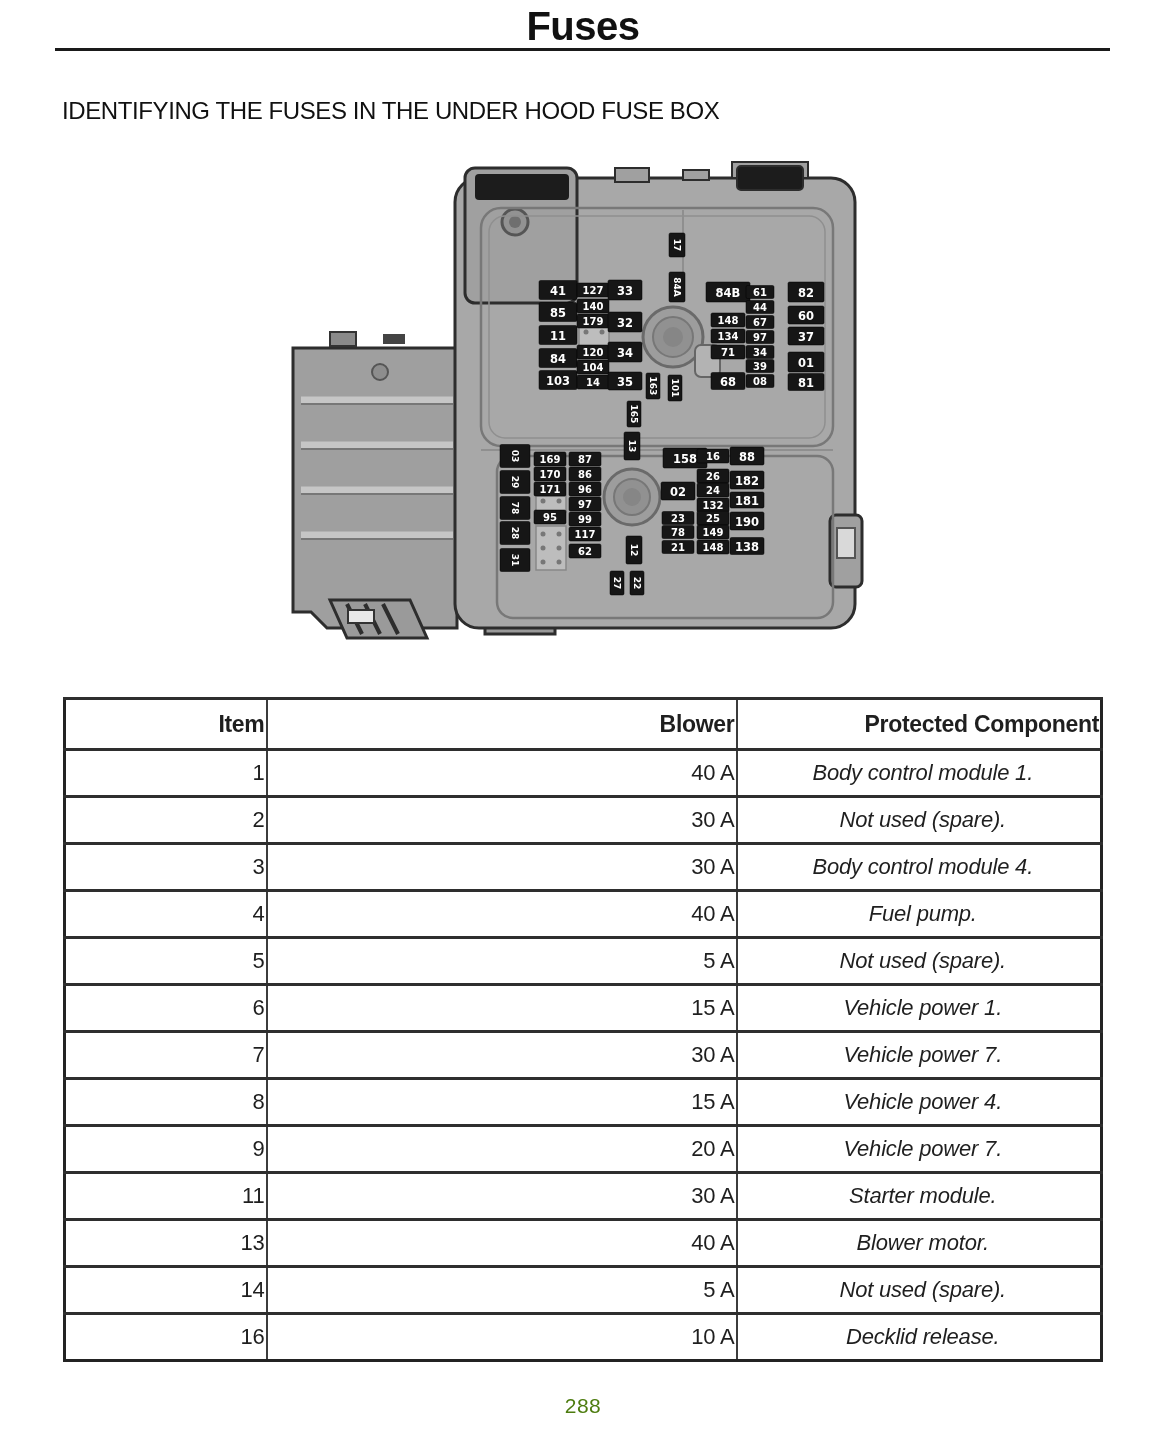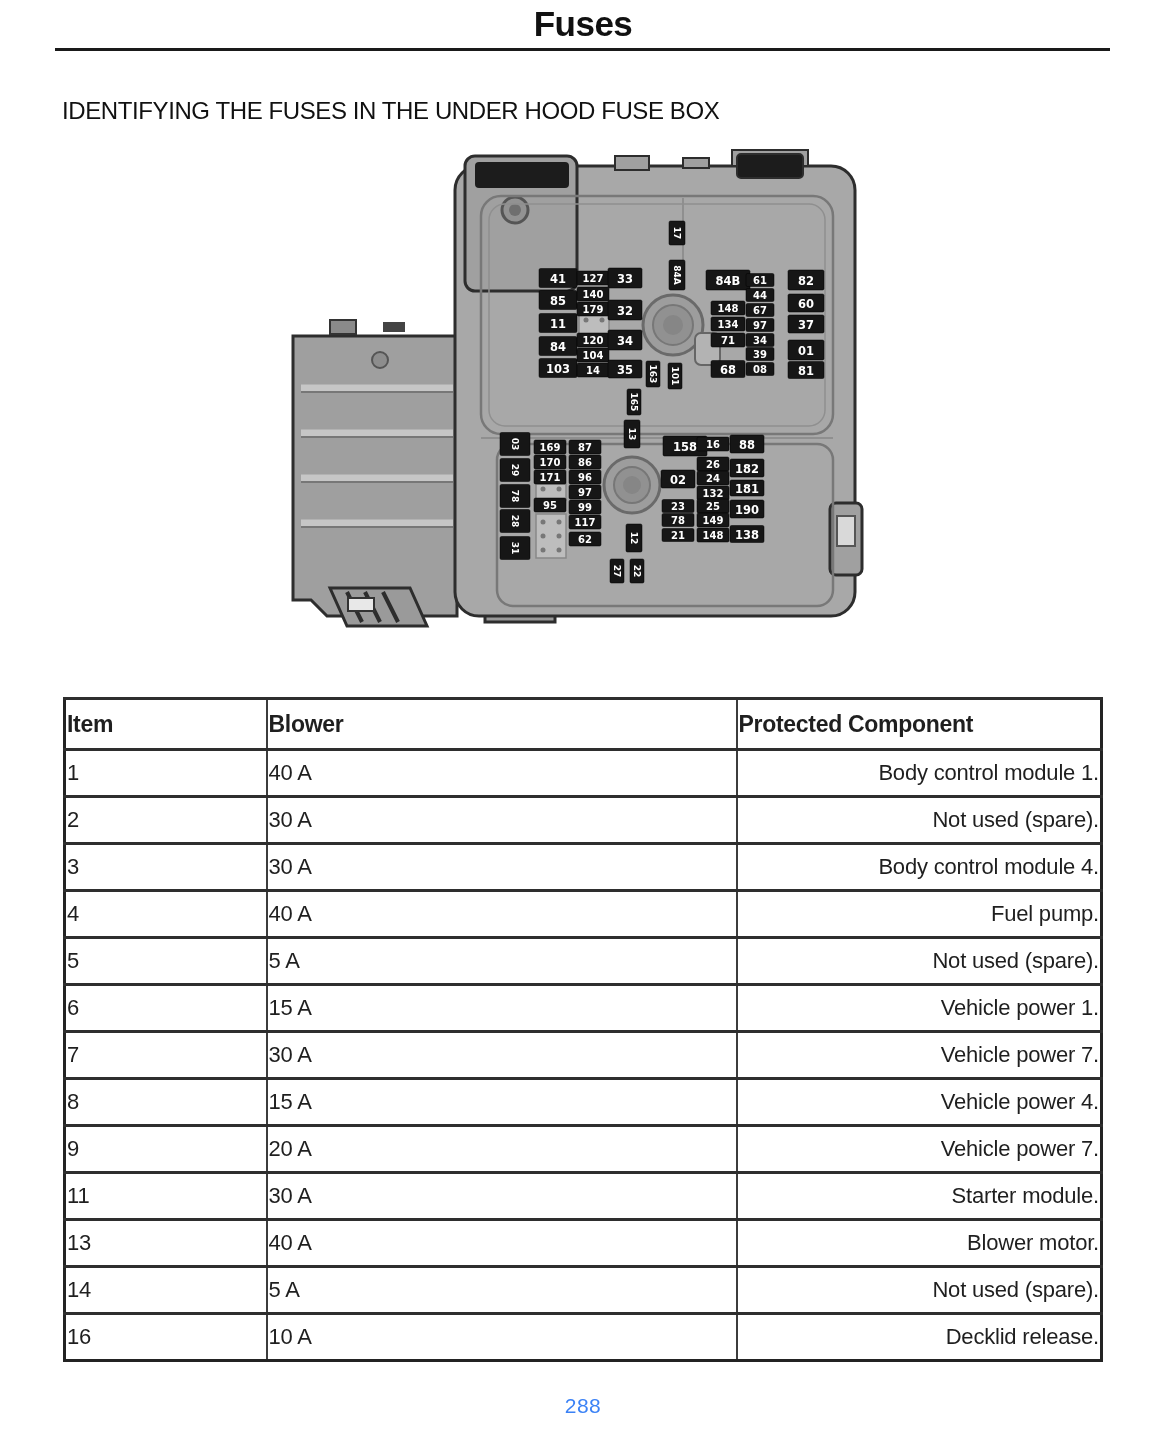--- a/index.html
+++ b/index.html
@@ -3,57 +3,57 @@
 <meta charset="utf-8">
 <style>
   html,body{margin:0;padding:0;background:#ffffff;}
   body{
     width:1166px;height:1436px;position:relative;overflow:hidden;
     font-family:"Liberation Sans",sans-serif;color:#1a1a1a;
     -webkit-font-smoothing:antialiased;
   }
   .page-title{
     position:absolute;top:4px;left:0;width:100%;text-align:center;
-    font-size:35px;font-weight:800;letter-spacing:-0.5px;color:#111;
+    font-size:40px;font-weight:800;letter-spacing:-0.5px;color:#111;
   }
   .title-rule{
     position:absolute;top:48px;left:55px;width:1055px;height:3px;background:#1a1a1a;
   }
   .section-heading{
     position:absolute;top:97px;left:62px;
     font-size:24px;font-weight:400;letter-spacing:-0.4px;color:#111;
   }
   .diagram-wrap{
-    position:absolute;left:285px;top:148px;width:580px;height:500px;
+    position:absolute;left:285px;top:160px;width:580px;height:500px;
   }
   .fuse-label-box{fill:#161616;stroke:#000;stroke-width:0.5;}
   .fuse-label-text{
     fill:#ffffff;font-weight:bold;text-anchor:middle;dominant-baseline:central;
     font-family:"DejaVu Sans",sans-serif;
   }
   table.fuse-table{
     position:absolute;left:63px;top:697px;width:1037px;
     border-collapse:collapse;table-layout:fixed;
     border:3px solid #232323;
   }
   table.fuse-table th,table.fuse-table td{
     border-top:3px solid #2e2e2e;border-bottom:2px solid #2e2e2e;
     border-left:2px solid #3c3c3c;border-right:2px solid #3c3c3c;
-    text-align:left;vertical-align:middle;
+    text-align:right;vertical-align:middle;
     color:#1f1f1f;
   }
   table.fuse-table th{height:46px;font-size:23px;font-weight:800;letter-spacing:-0.3px;}
   table.fuse-table td{height:42px;font-size:22px;font-weight:400;letter-spacing:-0.2px;}
-  table.fuse-table td.col-component{text-align:right;padding-left:9px;}
+  table.fuse-table td.col-component{text-align:center;padding-left:9px;font-style:italic;}
   col.c-item{width:202px;}
   col.c-rating{width:470px;}
   col.c-component{width:365px;}
   .page-number{
     position:absolute;top:1394px;left:0;width:100%;text-align:center;
-    font-size:21px;color:#3b82f6;letter-spacing:0.5px;
+    font-size:21px;color:#4d7c0f;letter-spacing:0.5px;
   }
 </style>
 </head>
 <body>
 
 <div class="page-title">Fuses</div>
 <div class="title-rule"></div>
 <div class="section-heading">IDENTIFYING THE FUSES IN THE UNDER HOOD FUSE BOX</div>
 
 <div class="diagram-wrap">

